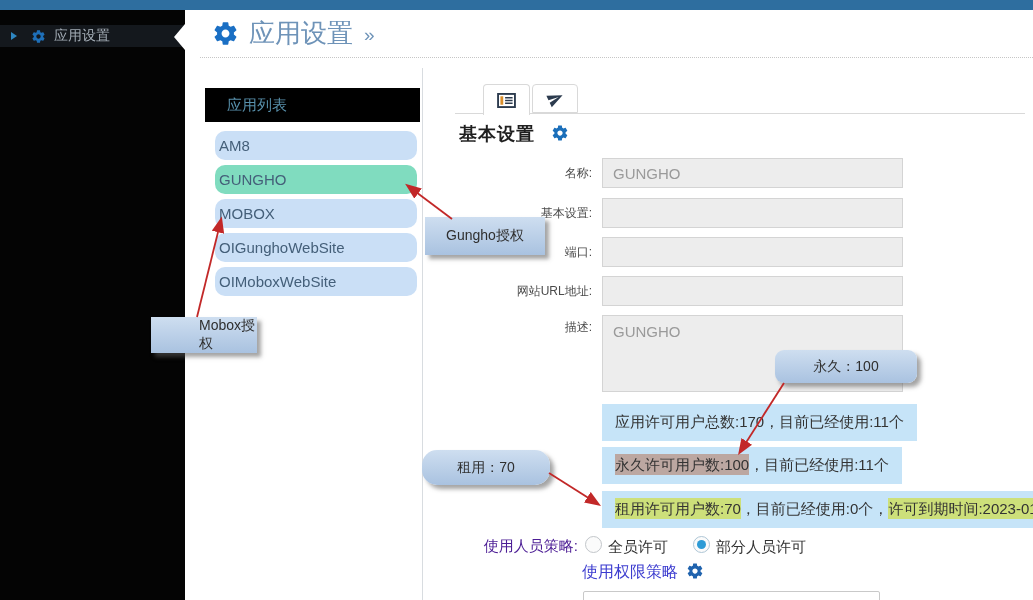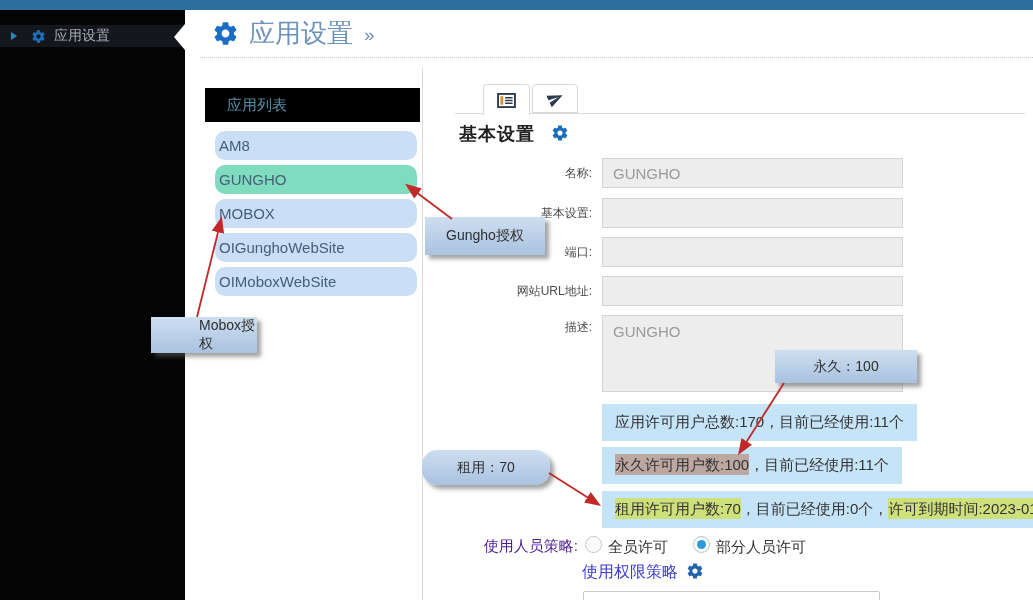--- a/index.html
+++ b/index.html
@@ -59,21 +59,21 @@
   .perm-link { position: absolute; left: 582px; top: 562px; font-size: 16px; color: #3C3CCF; cursor: pointer; }
   .link-gear { position: absolute; left: 686px; top: 562px; width: 18px; height: 18px; cursor: pointer; }
   .bottom-box { position: absolute; left: 583px; top: 591px; width: 297px; height: 30px; background: #fff;
     border: 1px solid #C9C9C9; border-radius: 2px; }
 
   .callout { position: absolute; z-index: 5; background: linear-gradient(180deg, #CEDEF0 0%, #A9C2E0 100%);
     box-shadow: 4px 4px 4px rgba(90,90,90,0.55); display: flex; align-items: center; justify-content: center;
     font-size: 14px; color: #2F2F2F; }
   .co-gungho { left: 425px; top: 217px; width: 120px; height: 38px; }
   .co-mobox  { left: 151px; top: 317px; width: 106px; height: 36px; padding-left: 48px; }
-  .co-perm   { left: 775px; top: 350px; width: 142px; height: 33px; }
+  .co-perm   { left: 775px; top: 350px; width: 142px; height: 33px; border-radius: 9px; }
   .co-rent   { left: 422px; top: 450px; width: 128px; height: 35px; border-radius: 15px; }
 
   .arrows { position: absolute; left: 0; top: 0; width: 1033px; height: 600px; z-index: 6; pointer-events: none; }
 </style>
 </head>
 <body>
 
 <div class="stage">
 
   <div class="topbar"></div>

